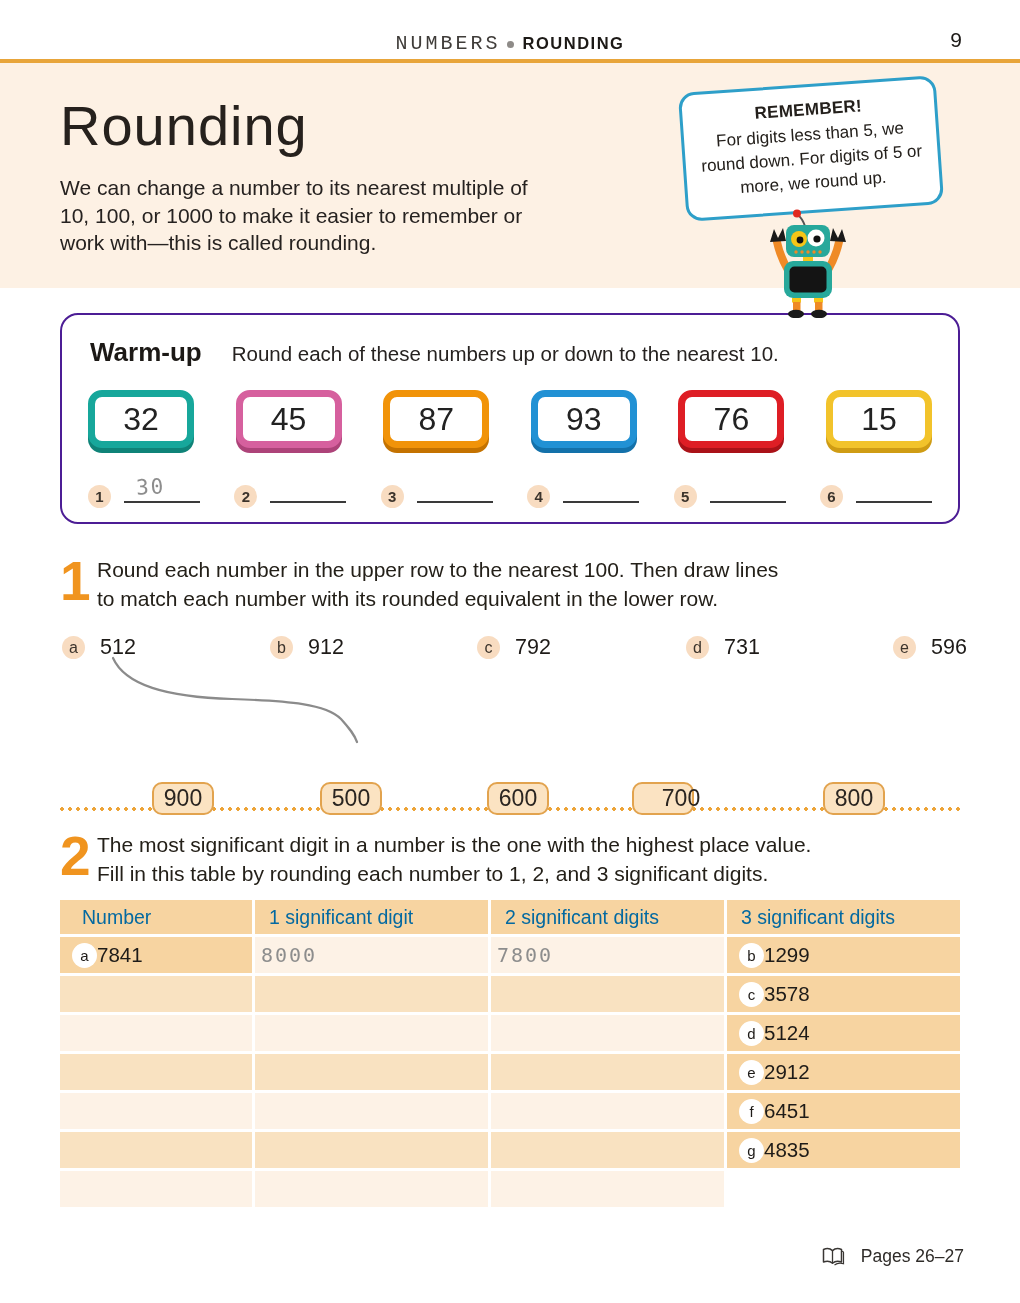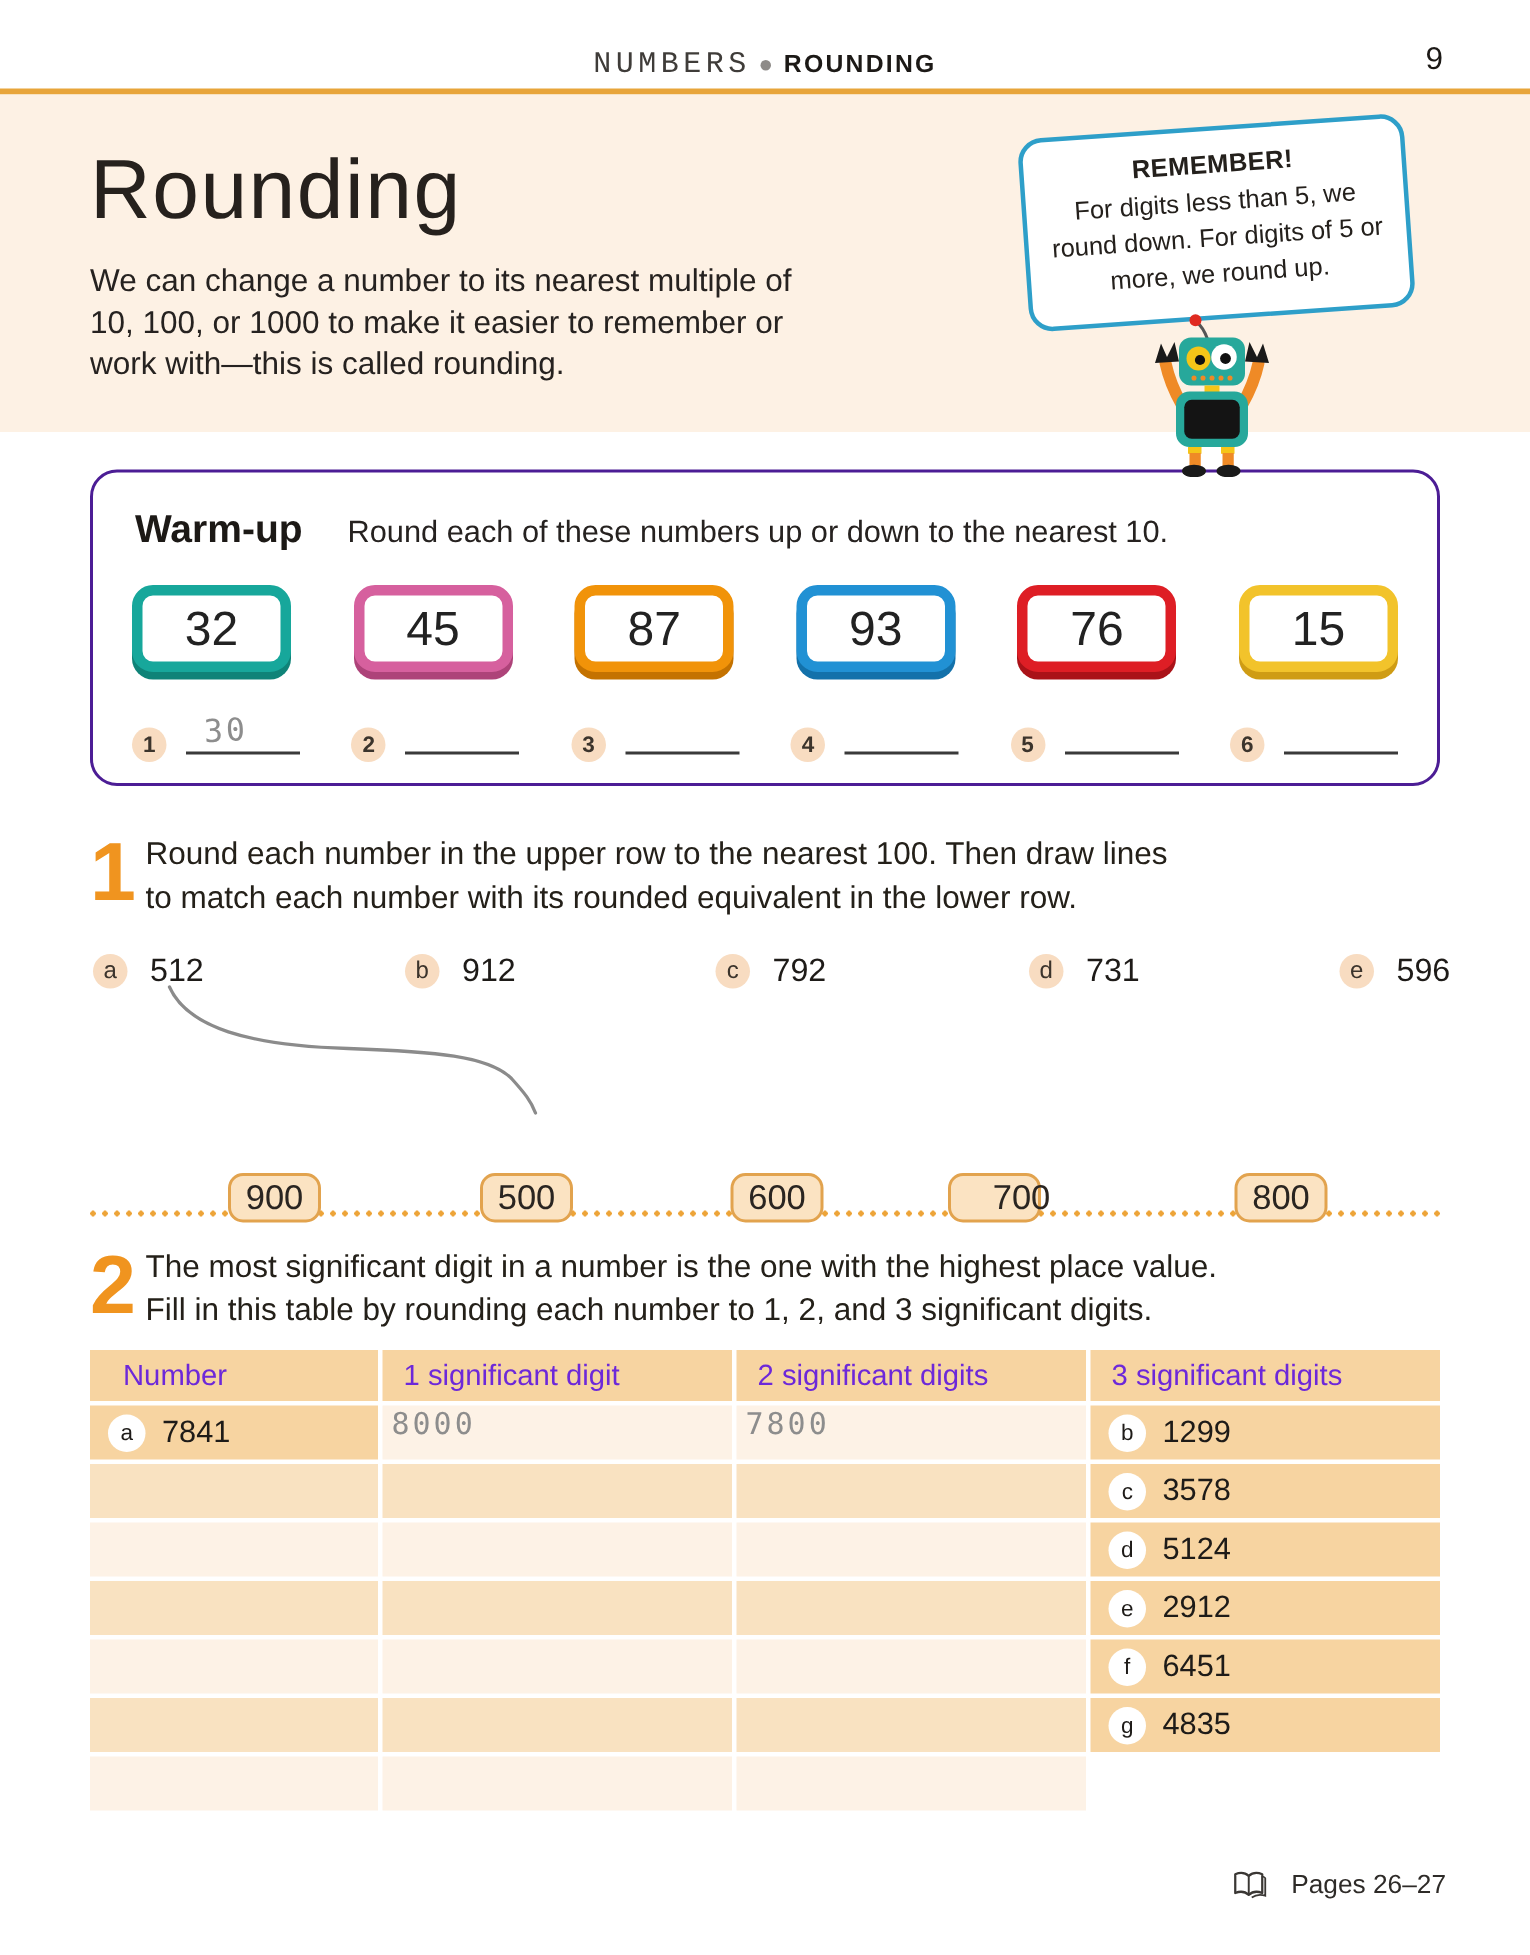--- a/index.html
+++ b/index.html
@@ -65,27 +65,27 @@
                justify-content:center; font-size:23px; color:#2a2521;margin-top:40px; }
 
   .dotted-divider { margin:8px 60px 0; height:4px;
      background-image:radial-gradient(circle at 2px 2px, #eda438 1.7px, rgba(0,0,0,0) 2px);
      background-size:8px 4px; background-repeat:repeat-x; }
 
   
   .sigtable { display:grid; grid-template-columns:192px 233px 233px 233px; gap:3px;
               margin:12px 60px 0; width:900px; }
   .sigtable .th { background:#f7d4a1; height:34px; display:flex; align-items:center;
-                  font-size:19.5px; color:#6d28d9; padding-left:14px; }
+                  font-size:19.5px; color:#0369a1; padding-left:14px; }
   .sigtable .th.first { padding-left:22px; }
   .sigtable .num-cell { background:#f7d4a1; height:36px; display:flex; align-items:center; padding-left:12px; }
   .sigtable .num-cell .wcircle { width:25px; height:25px; border-radius:50%; background:#ffffff;
                   display:flex; align-items:center; justify-content:center; font-size:15px; color:#1e1b18; }
-  .sigtable .num-cell .numtext { margin-left:11px; font-size:20.5px; color:#1e1b18; }
-  .sigtable .ans-cell { height:36px; display:flex; align-items:flex-start; padding-left:6px; font-size:20px; }
+  .sigtable .num-cell .numtext { font-size:20.5px; color:#1e1b18; }
+  .sigtable .ans-cell { height:36px; display:flex; align-items:center; padding-left:6px; font-size:20px; }
   .row-light { background:#fdf2e6; }
   .row-dark { background:#f9e2c1; }
 
   
   .pagefoot { position:absolute; right:56px; top:1246px; display:flex; align-items:center; }
   .pagefoot .label { margin-left:16px; font-size:17.5px; color:#2e2b28; }
 </style>
 </head>
 <body>
 

